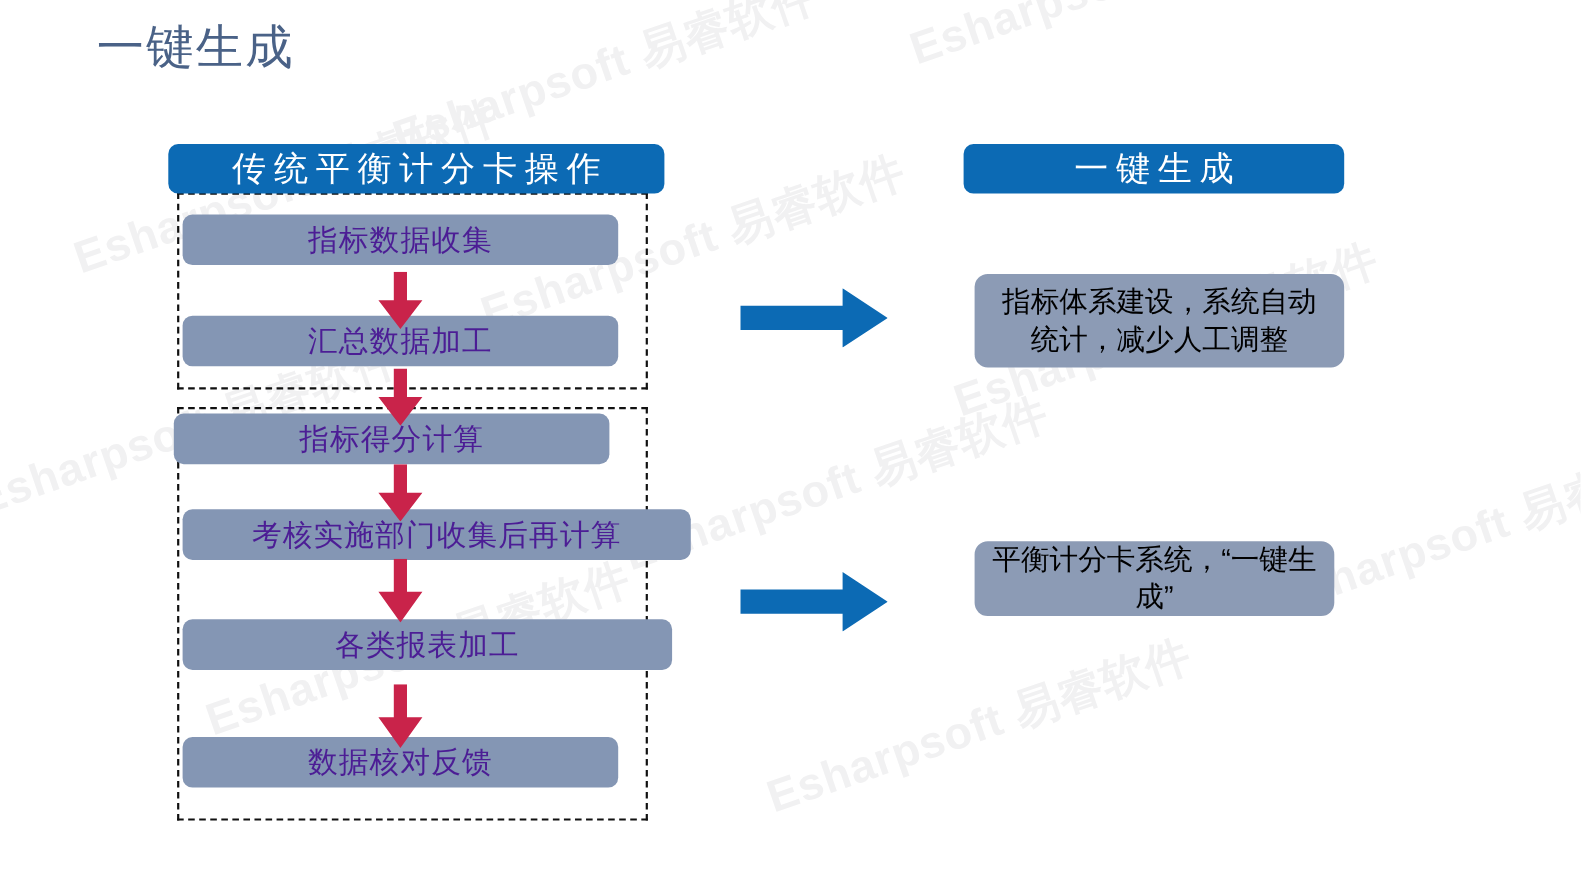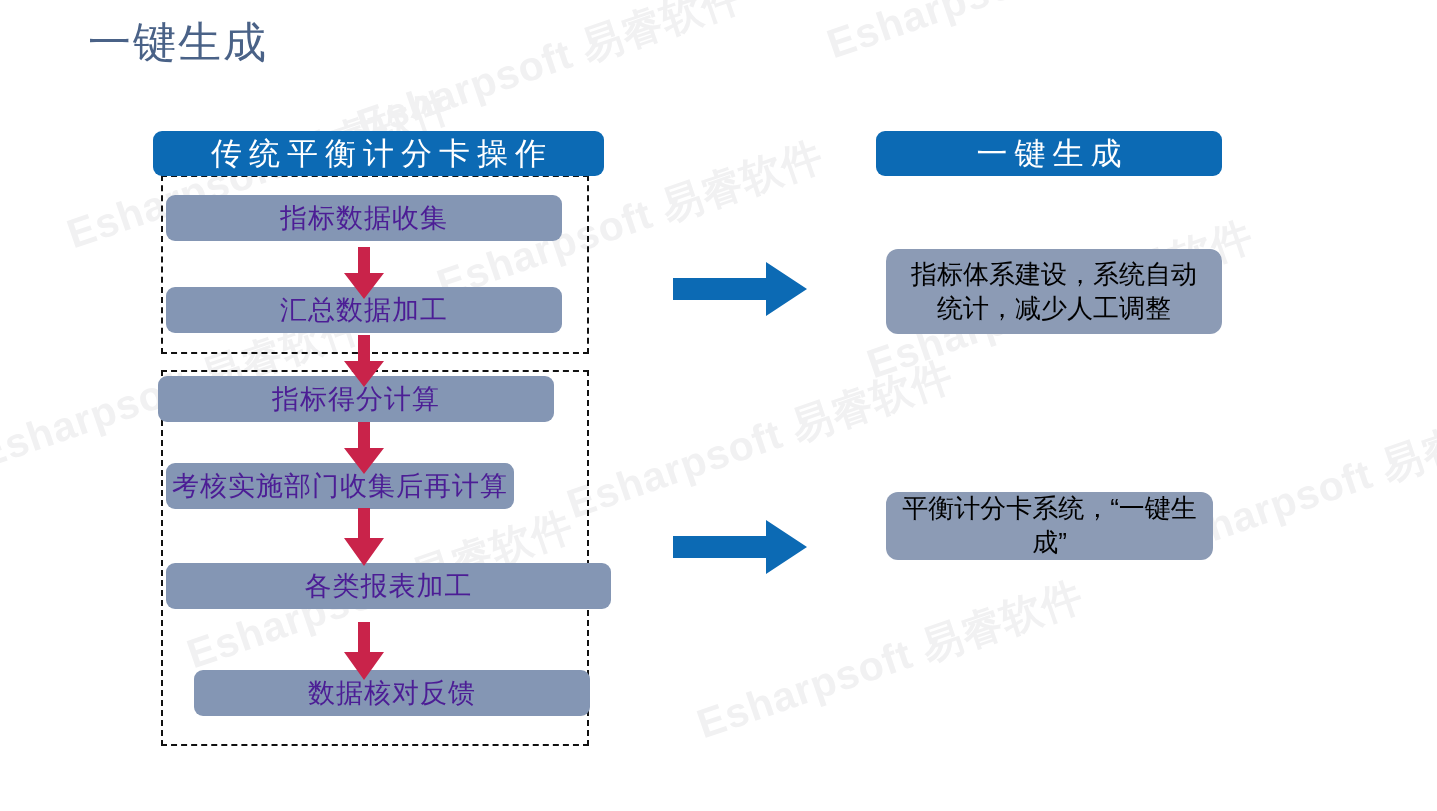--- a/index.html
+++ b/index.html
@@ -91,23 +91,23 @@
     align-items: center;
     justify-content: center;
     font-size: 27px;
     letter-spacing: 1px;
     z-index: 6;
     font-family: Liberation Serif, serif;
   }
   #flow-box-0 { left: 166px; top: 195px; width: 396px; height: 46px; }
   #flow-box-1 { left: 166px; top: 287px; width: 396px; height: 46px; }
   #flow-box-2 { left: 158px; top: 376px; width: 396px; height: 46px; }
-  #flow-box-3 { left: 166px; top: 463px; width: 348px; height: 46px; }
+  #flow-box-3 { left: 166px; top: 463px; width: 462px; height: 46px; }
   #flow-box-4 { left: 166px; top: 563px; width: 445px; height: 46px; }
-  #flow-box-5 { left: 166px; top: 670px; width: 396px; height: 46px; margin-left: 28px; }
+  #flow-box-5 { left: 166px; top: 670px; width: 396px; height: 46px; }
 
   
   .down-arrow {
     position: absolute;
     z-index: 7;
   }
   #down-arrow-0 { left: 340px; top: 247px;  width: 48px; height: 52px; }
   #down-arrow-1 { left: 340px; top: 335px;  width: 48px; height: 52px; }
   #down-arrow-2 { left: 340px; top: 422px;  width: 48px; height: 52px; }
   #down-arrow-3 { left: 340px; top: 508px;  width: 48px; height: 58px; }

